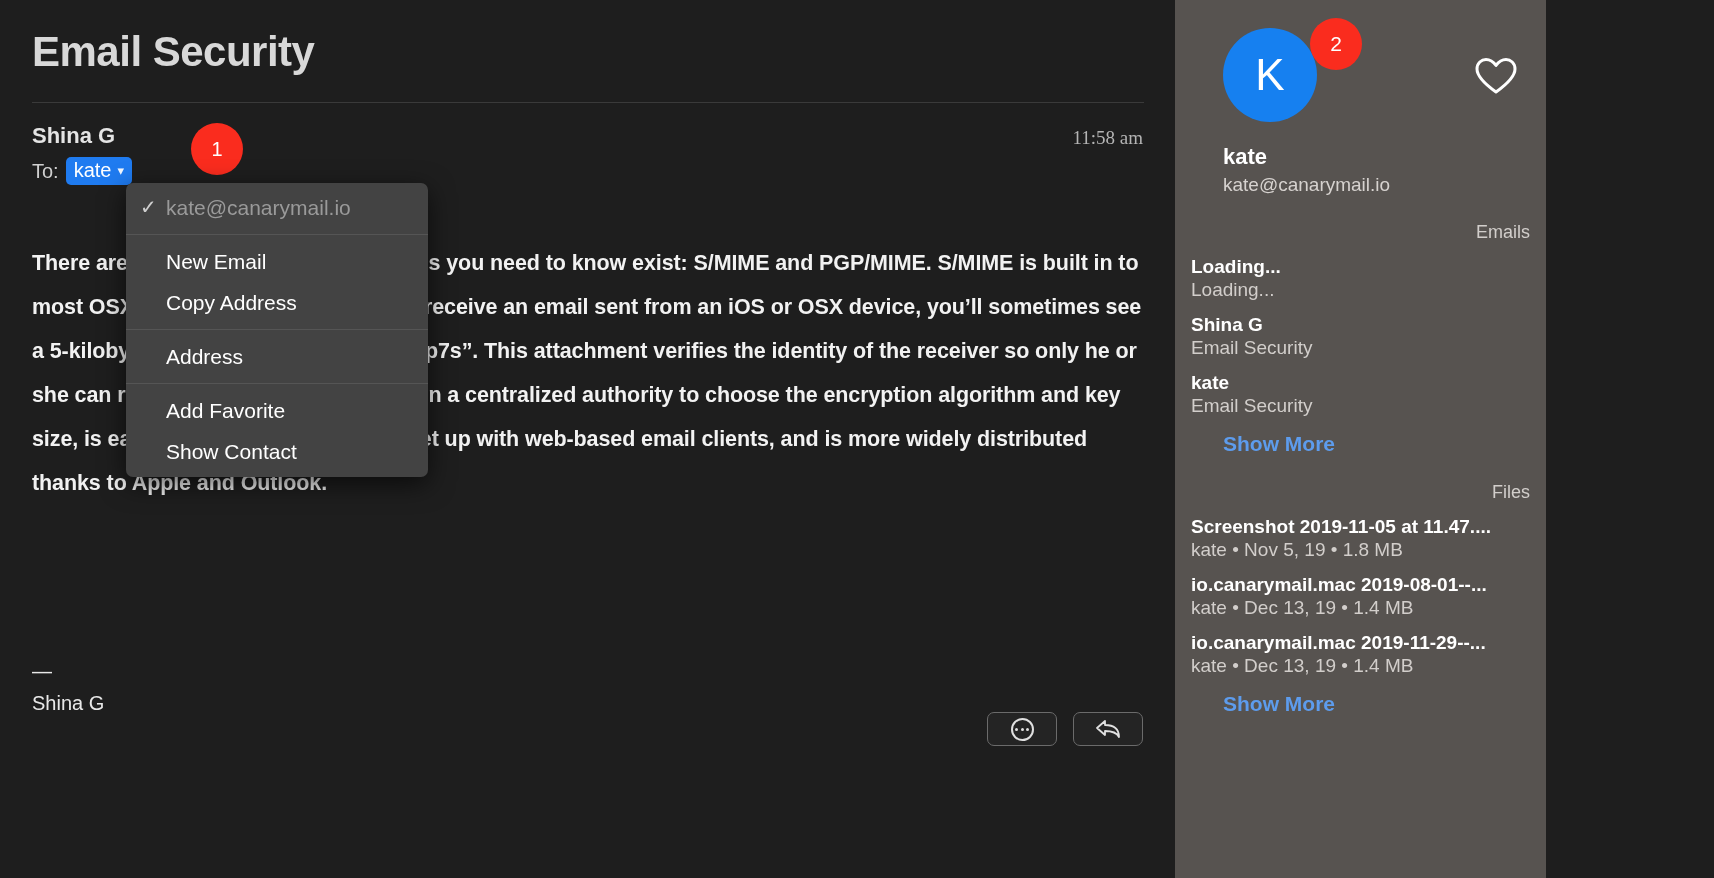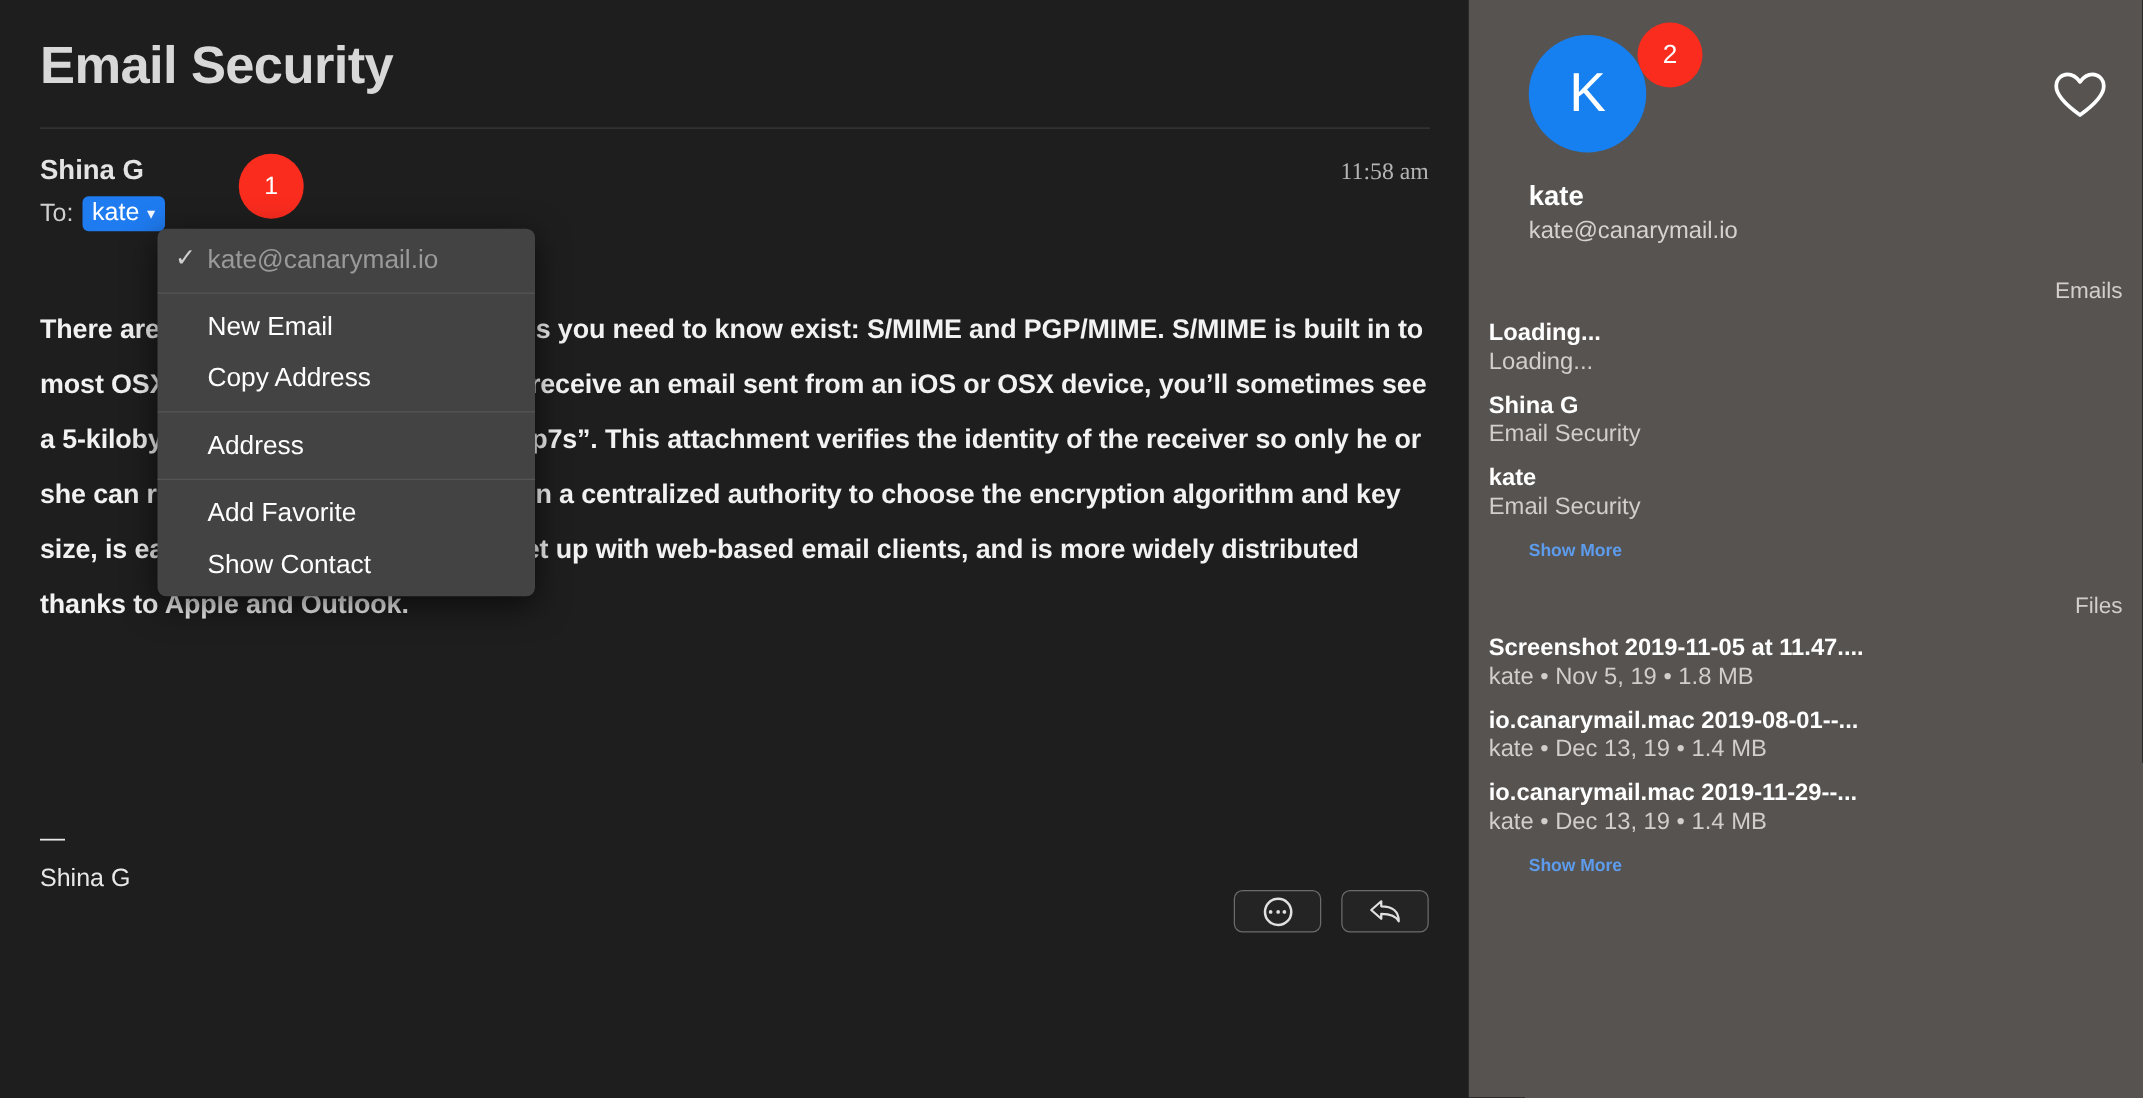--- a/index.html
+++ b/index.html
@@ -2,21 +2,21 @@
 <html><head>
 <meta charset="utf-8">
 <style>
   * { box-sizing: border-box; margin: 0; padding: 0; }
   html, body {
     width: 1714px; height: 878px;
     background: #1e1e1e;
     font-family: "Liberation Sans", sans-serif;
     overflow: hidden;
   }
-  .app { display: flex; width: 1714px; height: 878px; position: relative; }
+  .app { display: flex; width: 1546px; height: 878px; position: relative; }
 
   
   .message-pane {
     width: 1175px; height: 878px;
     background: #1e1e1e;
     position: relative;
     padding: 0 32px;
   }
   .subject {
     font-size: 42px; font-weight: bold; color: #d8d8d8;
@@ -164,21 +164,21 @@
   }
   .section-label {
     margin-left: 16px; margin-top: 26px;
     font-size: 18px; color: #d2cecb; text-align: right;
   }
   .entry { margin-top: 13px; }
   .entry-title { font-size: 19px; font-weight: bold; color: #ffffff; white-space: nowrap; }
   .entry-sub { font-size: 19px; color: #d2cecb; margin-top: 1px; white-space: nowrap; }
   .show-more {
     margin-left: 32px; margin-top: 15px;
-    font-size: 14px; font-weight: bold; color: #5d9ced;
+    font-size: 21px; font-weight: bold; color: #5d9ced;
     cursor: default;
   }
   .sidebar-body { margin-top: 2px; }
 </style>
 </head>
 <body>
 
 <div class="app">
 
   <div class="message-pane">

